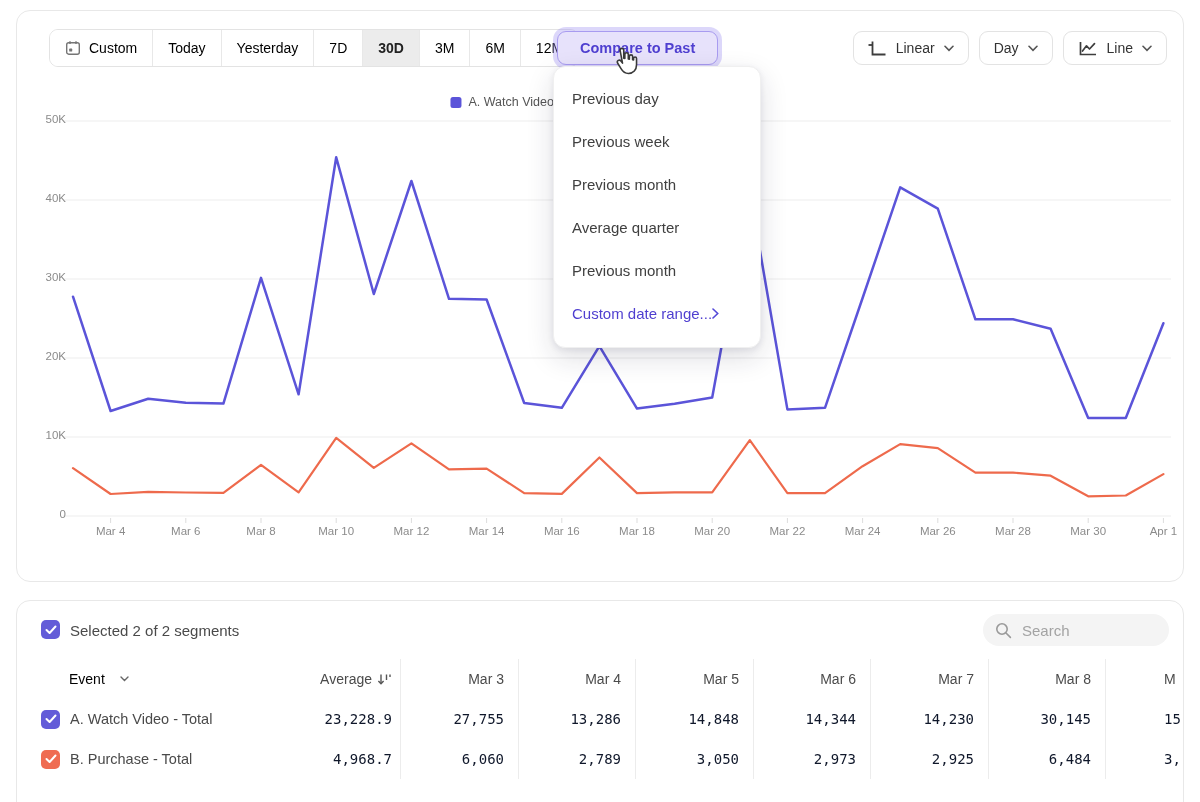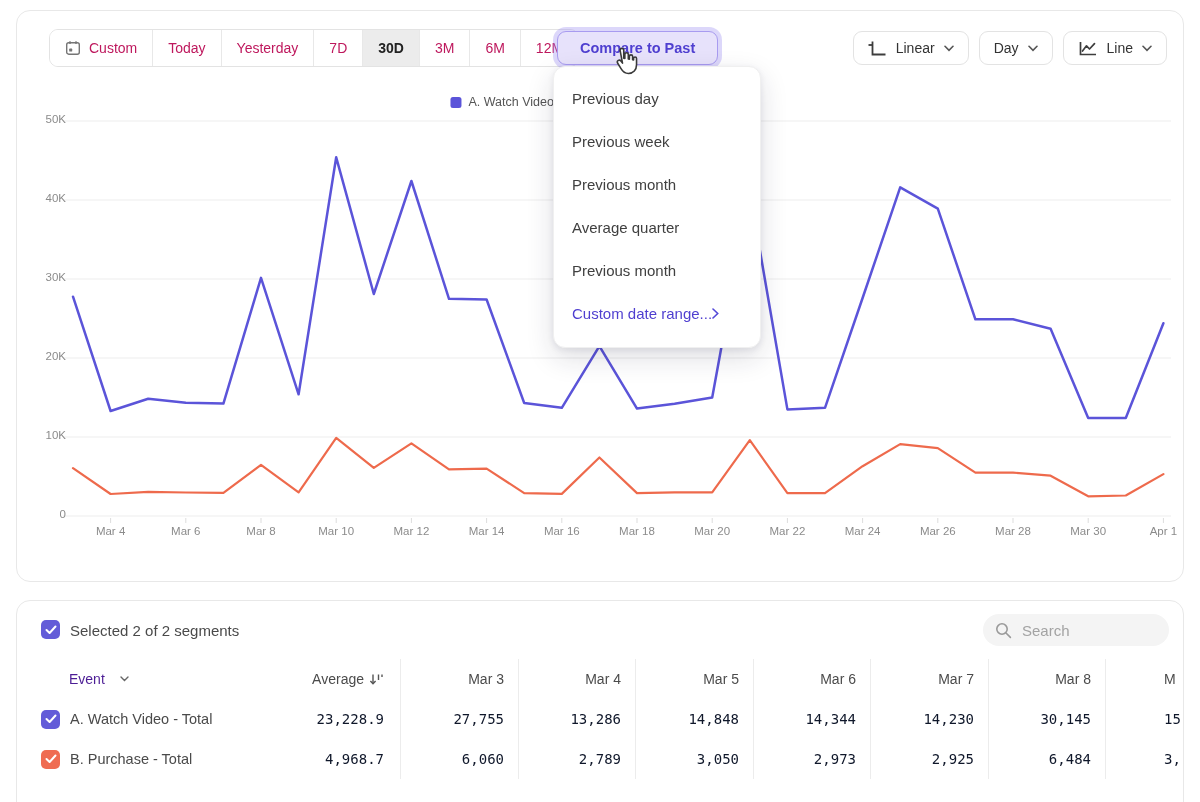--- a/index.html
+++ b/index.html
@@ -7,21 +7,21 @@
   .page{position:relative;width:1200px;height:802px;background:#fff;overflow:hidden;
         font-family:"Liberation Sans",sans-serif;color:#3f3f3f;}
   .card{position:absolute;background:#fff;border:1px solid #e8e8e8;border-radius:14px;}
   .chart-card{left:16px;top:10px;width:1168px;height:572px;}
   .table-card{left:16px;top:600px;width:1168px;height:233px;overflow:hidden;}
 
   
   .toolbar{position:absolute;left:0;top:18px;width:100%;height:38px;}
   .btn-group{position:absolute;left:32px;top:0;height:38px;display:inline-flex;align-items:stretch;
              border:1px solid #e3e3e3;border-radius:9px;overflow:hidden;background:#fff;}
-  .seg{display:flex;align-items:center;gap:8px;padding:0 15px;font-size:14px;color:#be185d;
+  .seg{display:flex;align-items:center;gap:8px;padding:0 15px;font-size:14px;color:#000000;
        background:#fff;border:none;border-left:1px solid #e8e8e8;cursor:pointer;white-space:nowrap;}
   .seg:first-child{border-left:none;}
   .seg.active{background:#ececec;color:#222;font-weight:700;}
   .compare-btn{position:absolute;left:540px;top:2px;height:34px;padding:0 22px;border-radius:9px;
                background:var(--compare-bg,#e7e2fb);border:1.5px solid var(--compare-border,#a89bf0);
                box-shadow:0 0 0 4px rgba(156,141,240,.35);color:var(--accent,#4b3ad1);
                font-size:14.5px;font-weight:600;font-family:inherit;cursor:pointer;}
   .right-controls{position:absolute;right:16px;top:2px;display:flex;gap:10px;}
   .ctrl-btn{display:flex;align-items:center;gap:9px;height:34px;padding:0 14px;background:#fff;
             border:1px solid #e3e3e3;border-radius:9px;font-size:14px;font-weight:500;color:#333;
@@ -59,24 +59,24 @@
               display:flex;align-items:center;padding:0 12px;gap:8px;}
   .search-box input{border:none;background:transparent;outline:none;font-size:15px;color:#000000;width:100%;
                     font-family:inherit;}
   .search-box input::placeholder{color:#a3a3a3;}
 
   
   .grid{position:absolute;left:0;top:58px;width:1210px;display:grid;
         grid-template-columns:266px 118px 118px 117px 118px 117px 118px 117px 118px;}
   .cell{height:40px;display:flex;align-items:center;}
   .num,.colhead{justify-content:flex-end;padding-right:14px;}
-  .avgcol{padding-right:16px;}
+  .avgcol{padding-right:8px;}
   .vline{border-right:1px solid #ececec;}
   .colhead{font-size:14px;color:#4b4b4b;font-weight:500;}
-  .eventhead{padding-left:52px;justify-content:flex-start;color:#4c1d95;gap:15px;cursor:pointer;}
+  .eventhead{padding-left:52px;justify-content:flex-start;color:#000000;gap:15px;cursor:pointer;}
   .avghead{gap:5px;cursor:pointer;}
   .rowlabel{padding-left:24px;gap:10px;font-size:14.5px;color:#4a4a4a;}
   .num{font-family:"DejaVu Sans Mono",monospace;font-size:14px;color:#0f172a;}
   .clip{justify-content:flex-start;padding-left:58px;padding-right:0;}
   .icon{display:inline-flex;flex:none;}
 </style>
 </head>
 <body>
 
 <div class="page">

